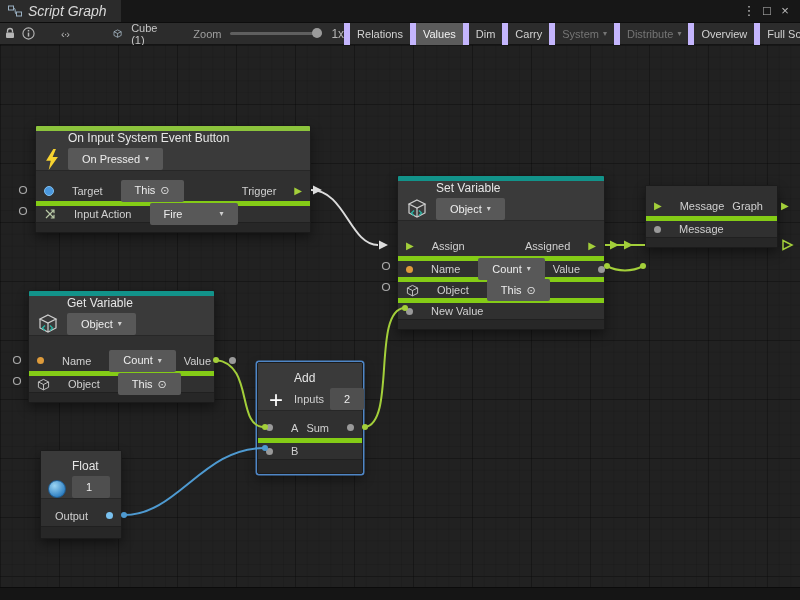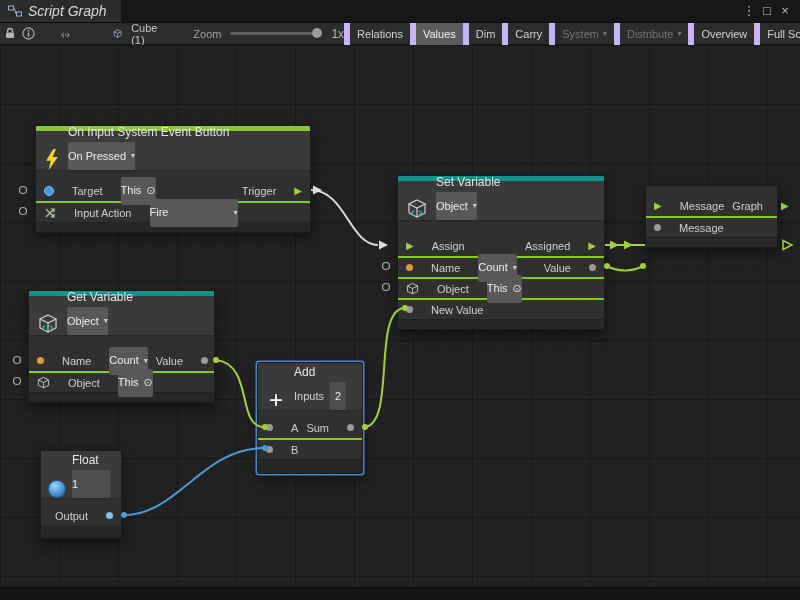--- a/index.html
+++ b/index.html
@@ -50,30 +50,30 @@
   .colorbar.green { background:#8cc43c; }
   .colorbar.teal { background:#12938a; }
   .nhead { height:40px; display:flex; align-items:flex-end; gap:8px; padding:0 10px 0 8px; background:#3a3a3a; border-bottom:1px solid #272727; }
   .nhead.tall { height:48px; }
   .ncol { display:flex; flex-direction:column; justify-content:center; align-items:flex-start; gap:3px; }
   .ntitle { font-size:12px; color:#e6e6e6; white-space:nowrap; line-height:13px; }
   .nkicker { font-size:9px; color:#9a9a9a; line-height:10px; }
   .nspacer { background:#303030; }
   .sp9 { height:9px; } .sp14 { height:14px; } .sp6 { height:6px; }
   .nrow { height:21px; display:flex; align-items:center; justify-content:space-between; gap:8px; padding:0 8px; }
-  .nrow + .nrow { border-top:2px solid #84cc16; }
+  .nrow + .nrow { border-top:5px solid #84cc16; }
   .rleft, .rright { display:flex; align-items:center; gap:18px; }
   .rright { margin-left:auto; }
   .nfooter { height:10px; background:#272727; border-top:1px solid #202020; border-radius:0 0 2px 2px; }
   .plabel { color:#d0d0d0; white-space:nowrap; }
   .pdot { width:7px; height:7px; border-radius:50%; background:#9a9a9a; flex:none; }
   .pdot.orange { background:#de9b3b; }
   .pdot.blue { background:#79c1ef; }
   .flow-arrow { color:#a3cf3a; font-size:10px; line-height:1; }
-  .chip { background:#585858; border-radius:2px; padding:1px 0; display:inline-flex; align-items:center; gap:5px; color:#eee; height:28px; line-height:1; white-space:nowrap; }
+  .chip { background:#585858; border-radius:2px; padding:1px 14px; display:inline-flex; align-items:center; gap:5px; color:#eee; height:22px; line-height:1; white-space:nowrap; }
   .chip .caret { font-size:8px; color:#cfcfcf; }
   .chip.wide { width:88px; justify-content:space-between; }
   .chip.num { min-width:16px; justify-content:center; background:#4f4f4f; }
   .chip.fieldwide { width:38px; background:#4f4f4f; }
   .go-icon { width:10px; height:10px; border-radius:50%; background:#4a97dd; border:1px solid #7fc0f2; flex:none; }
   .float-icon { width:18px; height:18px; border-radius:50%; background:radial-gradient(circle at 35% 30%, #9bd5f4, #2e7fc2 75%); border:1px solid #205d92; flex:none; }
   .plus-icon { color:#fff; font-size:24px; line-height:20px; width:20px; text-align:center; flex:none; }
   .dot-glyph { font-size:11px; color:#e0e0e0; line-height:1; }
 </style>
 </head>

